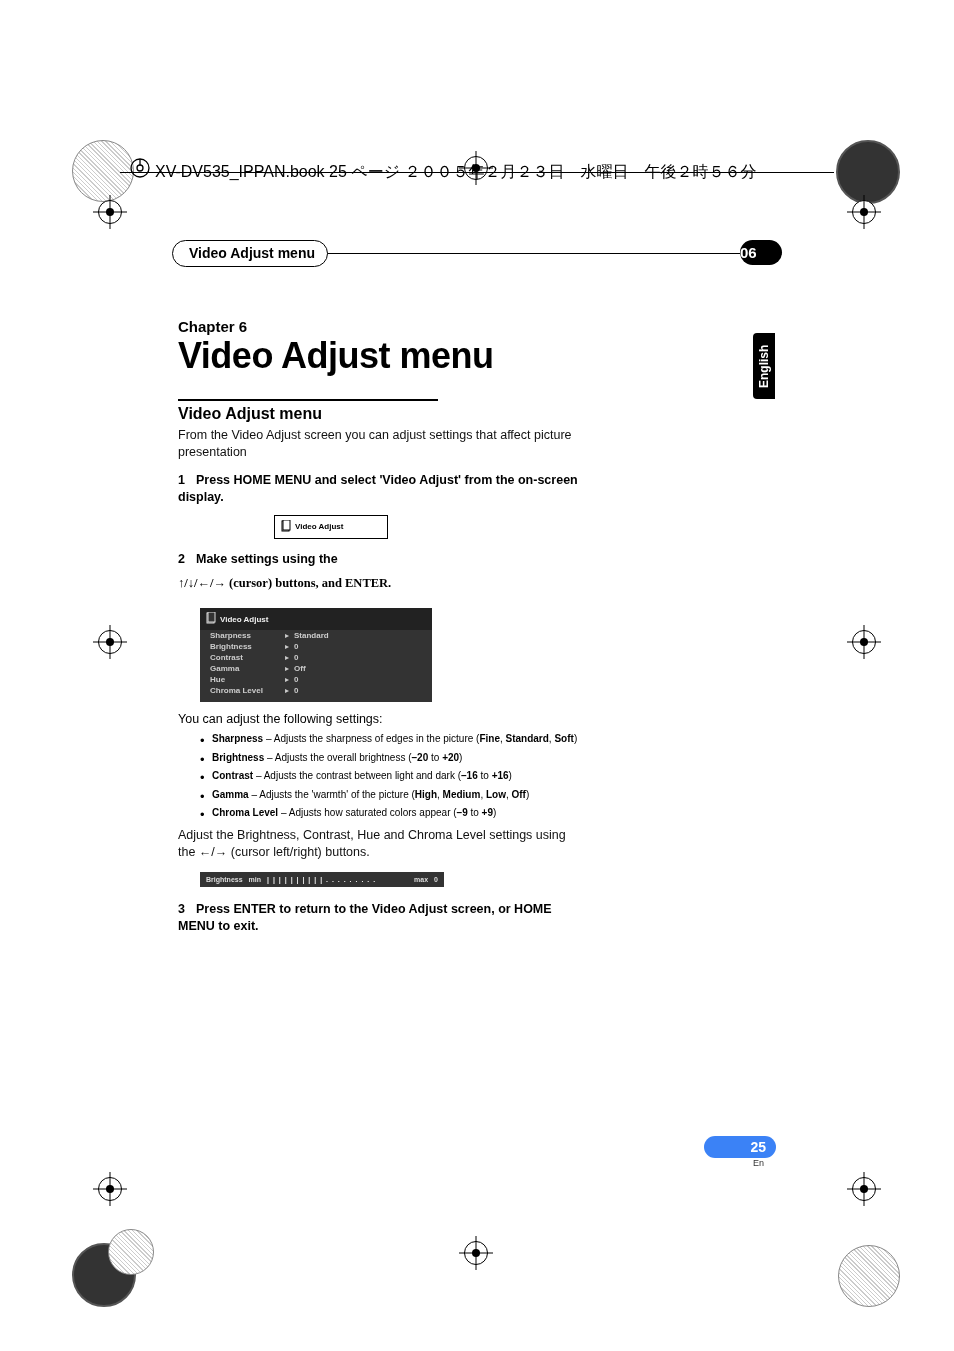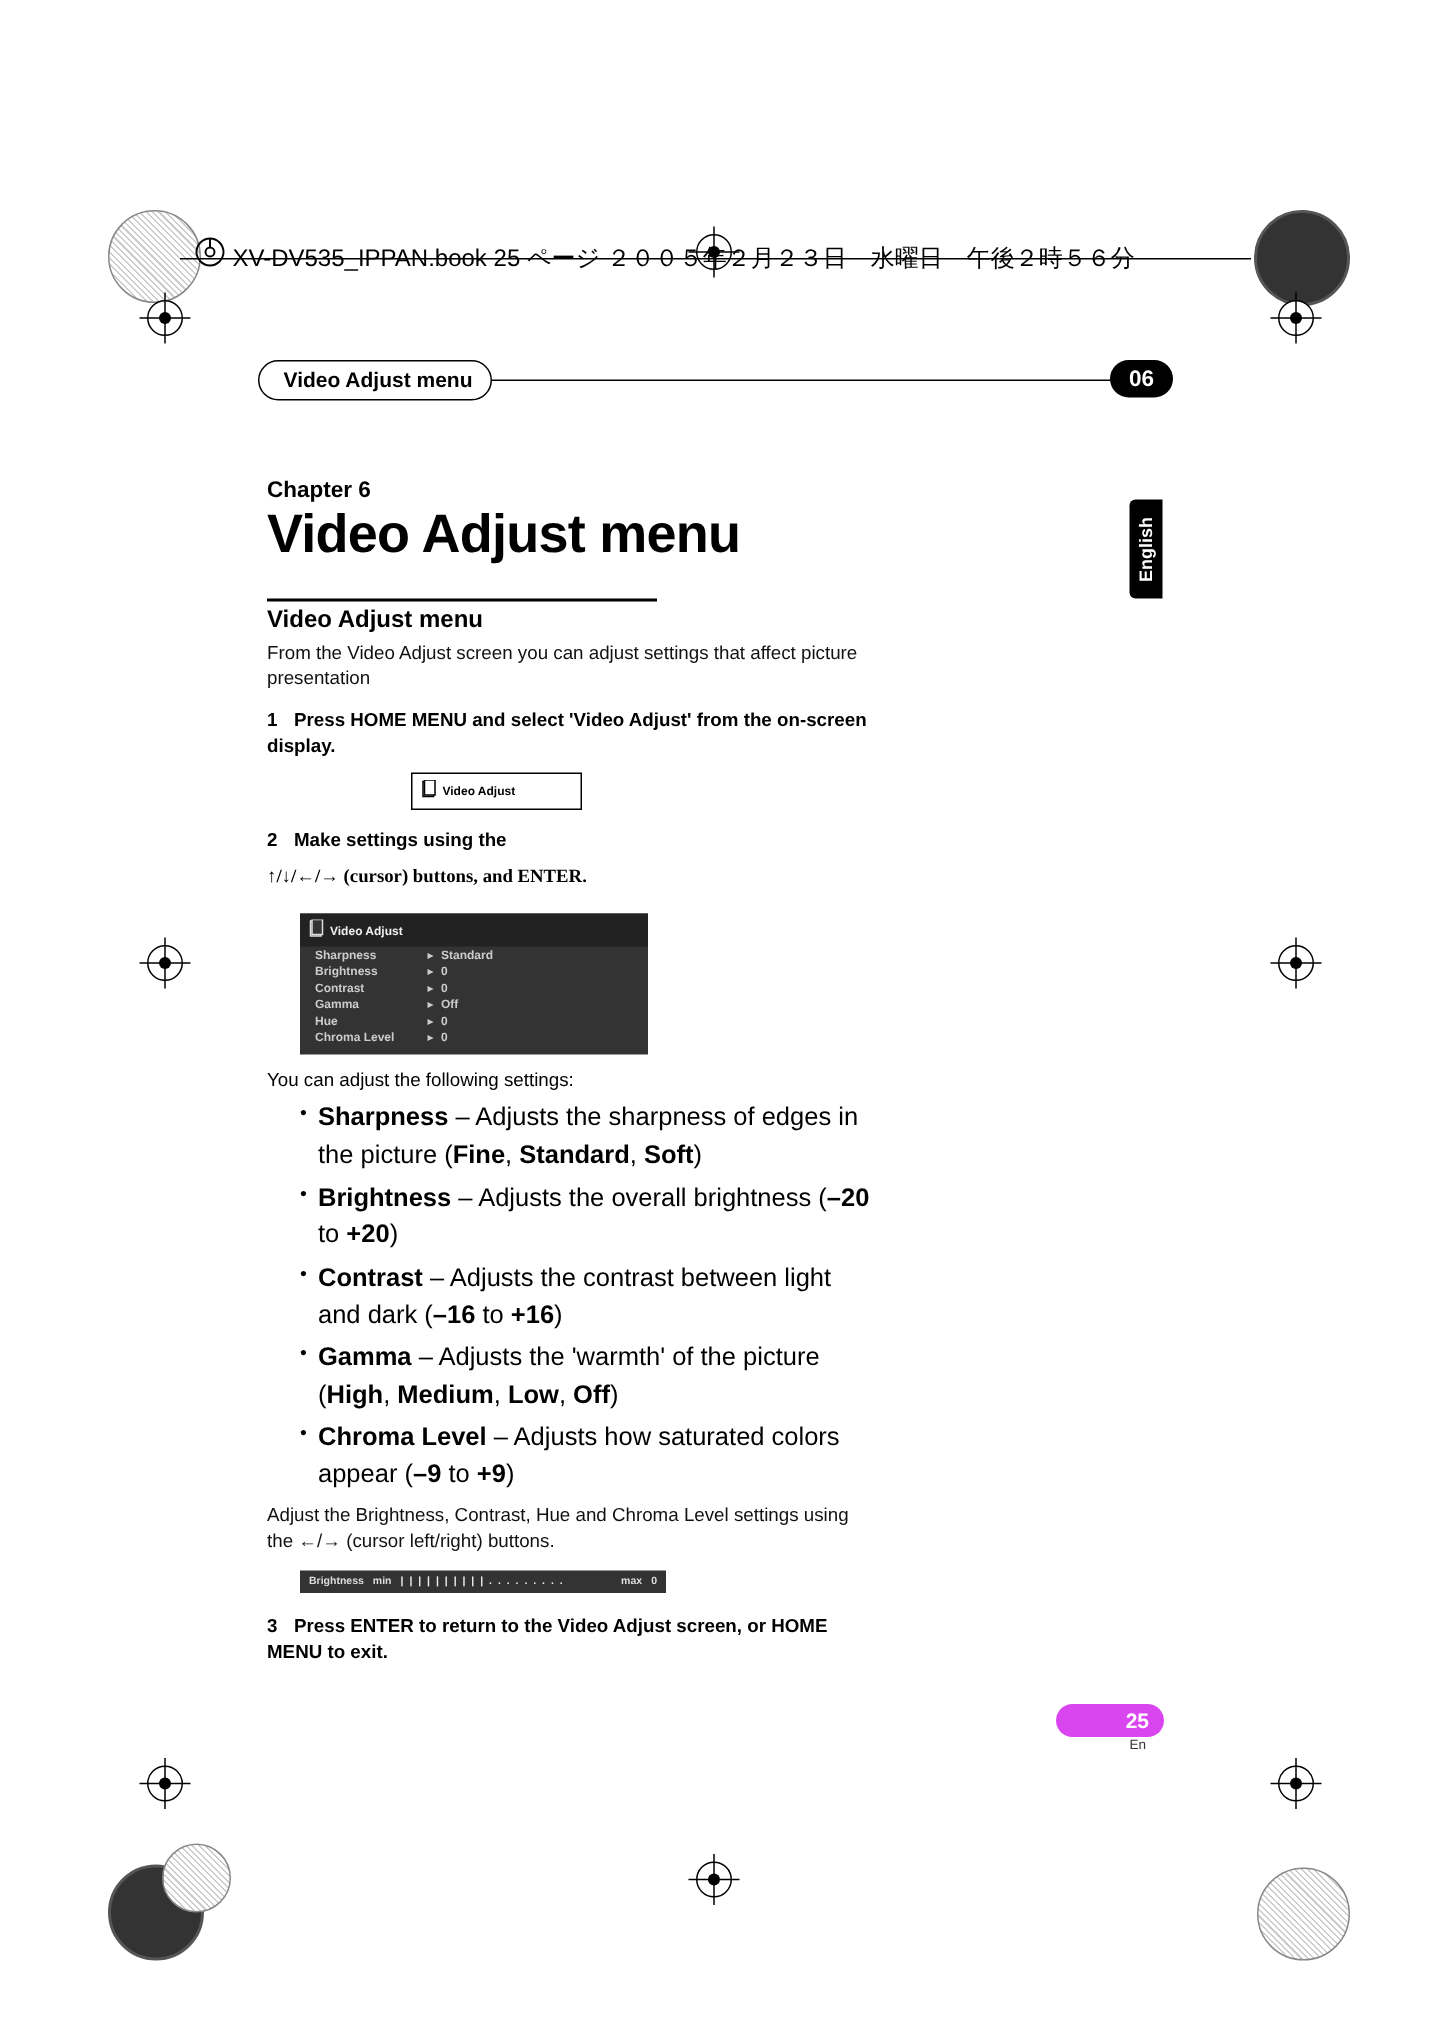--- a/index.html
+++ b/index.html
@@ -105,21 +105,20 @@
     right: -6px;
     top: 0;
     height: 25px;
     width: 42px;
     border-radius: 14px;
     background: #000;
     color: #fff;
     font-weight: bold;
     font-size: 15px;
     line-height: 25px;
-    text-align: center;
   }
 
   .content {
     position: absolute;
     top: 318px;
     left: 178px;
     width: 404px;
   }
   .chapter-line {
     font-size: 15px;
@@ -219,21 +218,21 @@
     font-size: 12.5px;
     margin: 10px 0 6px 0;
   }
   ul.bullets {
     list-style: none;
     margin: 0 0 6px 0;
     padding: 0 0 0 22px;
   }
   ul.bullets li {
     position: relative;
-    font-size: 17px;
+    font-size: 10px;
     line-height: 1.45;
     margin-bottom: 4px;
     padding-left: 12px;
   }
   ul.bullets li::before {
     content: "•";
     position: absolute;
     left: 0;
     top: 0;
     font-size: 13px;
@@ -278,21 +277,21 @@
 
   .page-foot {
     position: absolute;
     right: 178px;
     top: 1136px;
     text-align: center;
   }
   .page-pill {
     width: 72px;
     height: 22px;
-    background: #d946ef;
+    background: #3b82f6;
     color: #fff;
     border-radius: 12px;
     font-weight: bold;
     font-size: 14px;
     line-height: 22px;
     position: relative;
     text-align: right;
     padding-right: 10px;
     box-sizing: border-box;
   }

